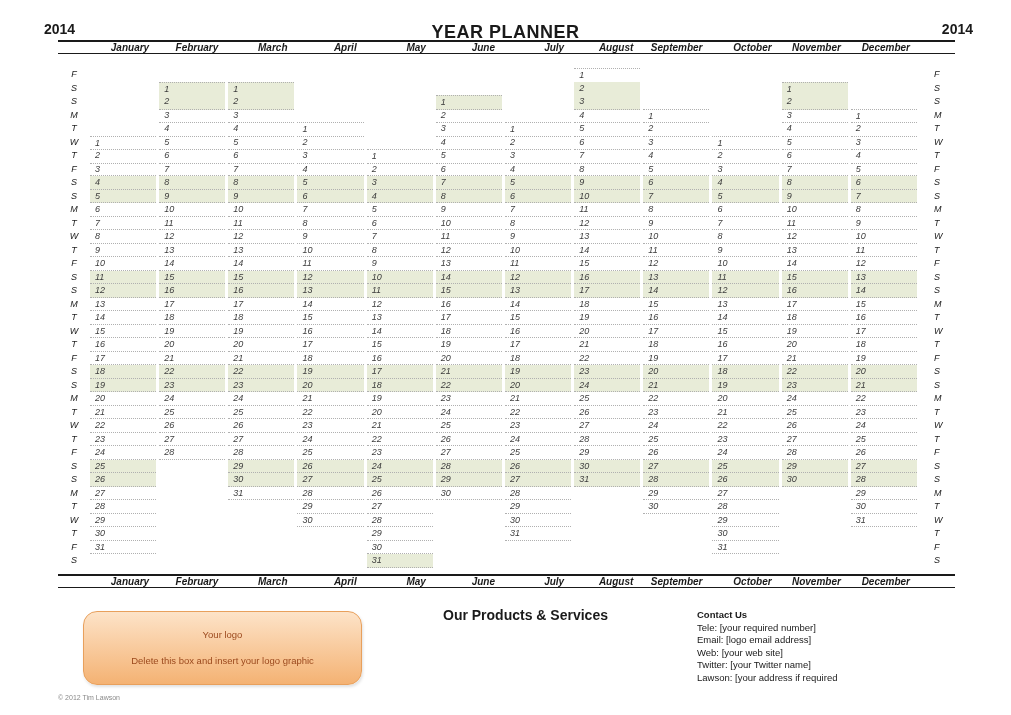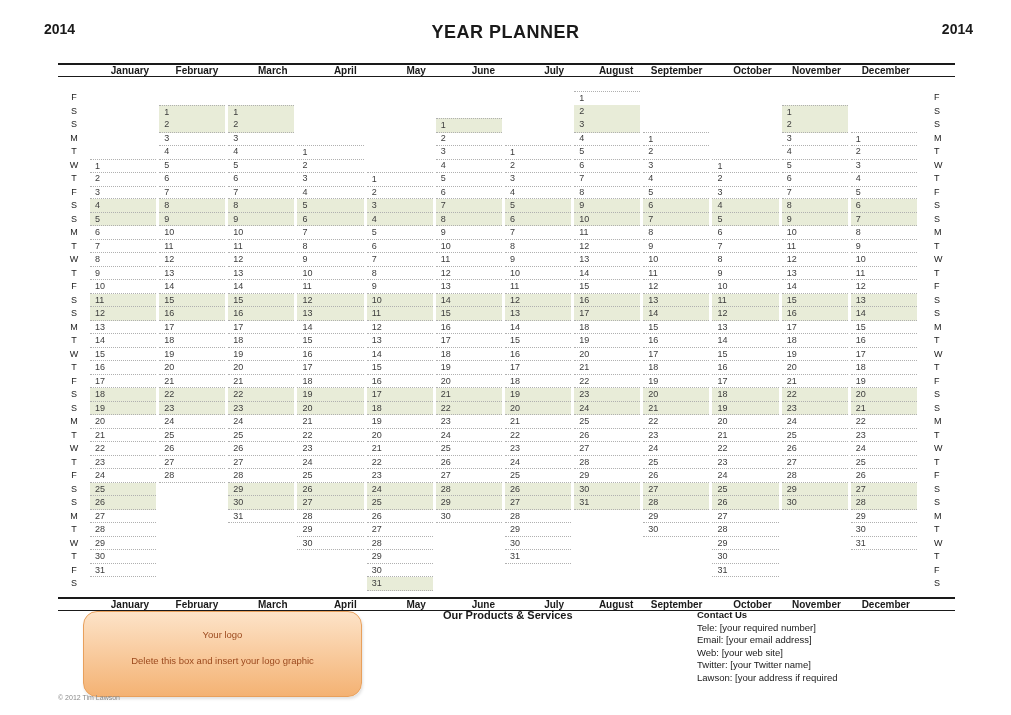--- a/index.html
+++ b/index.html
@@ -6,48 +6,48 @@
   html,body { width:1011px; height:715px; background:#ffffff;
     font-family:"Liberation Sans", sans-serif; color:#1a1a1a; overflow:hidden; }
   .page { position:relative; width:1011px; height:715px; background:#fff;margin-top:8px; }
 
   
   .year-left  { position:absolute; left:44px;  top:13px; font-size:14px; font-weight:bold; }
   .main-title { position:absolute; left:0; right:0; top:14px; text-align:center; font-size:18px; font-weight:bold; letter-spacing:.5px; }
   .year-right { position:absolute; right:38px; top:13px; font-size:14px; font-weight:bold; }
 
   
-  .planner { position:absolute; left:58px; top:55px; width:897px; }
+  .planner { position:absolute; left:58px; top:32px; width:897px;font-style:italic; }
   .band { display:grid; grid-template-columns:32px repeat(12,1fr) 35px;
     border-top:2px solid var(--band-line); border-bottom:1px solid var(--band-line);
     height:14px; align-items:center; }
   .band .month-label { text-align:right; padding-right:10px; font-size:10px; font-weight:bold; white-space:nowrap; }
   .band-bottom { margin-top:5px; }
 
   .gridwrap { margin-top:14px; margin-bottom:6px; }
   .planner-row { display:grid; grid-template-columns:32px repeat(12,1fr) 35px; height:13.5px; }
   .day-letter { font-size:9px; line-height:13.5px; text-align:center; color:#222; }
   .day-letter.right { text-align:left; padding-left:14px; }
   .month-cell { position:relative; }
   .datecell { height:100%; margin-right:3px; font-size:9px; line-height:12.5px;
     padding-left:5px; color:#3c3c3c; }
   .datecell.has-date { border-bottom:1px dotted var(--grid-line); }
   .datecell.first    { border-top:1px dotted var(--grid-line); }
   .datecell.weekend  { background:var(--weekend-bg); }
 
   
-  .logo-box { position:absolute; left:83px; top:603px; width:279px; height:86px;
+  .logo-box { position:absolute; left:83px; top:603px; width:279px; height:74px;
     border-radius:14px; border:1px solid var(--logo-border);
     background:linear-gradient(to bottom, var(--logo-grad-top), var(--logo-grad-bottom));
     box-shadow:1px 2px 3px rgba(0,0,0,0.12);
     text-align:center; color:var(--logo-text); font-size:9.5px; }
   .logo-line1 { margin-top:17px; }
   .logo-line2 { margin-top:15px; }
 
-  .products-block { position:absolute; left:443px; top:601px; font-size:11px; line-height:12.6px; }
+  .products-block { position:absolute; left:443px; top:601px; font-size:14px; line-height:12.6px; }
   .contact-block  { position:absolute; left:697px; top:601px; font-size:9.5px; line-height:12.6px; }
   .block-title { font-weight:bold; }
   .copyright { position:absolute; left:58px; top:686px; font-size:7px; color:#8a8a8a; }
 </style>
 </head>
 <body>
 
 <div class="page">
 
   <div class="year-left">2014</div>
@@ -1577,21 +1577,21 @@
   </div>
 
   <div class="products-block">
     <div class="block-title">Our Products &amp; Services</div>
   </div>
 
   <div class="contact-block">
     <div class="block-title">Contact Us</div>
     <div id="contact-list">
         <div>Tele: [your required number]</div>
-        <div>Email: [your email address]</div>
+        <div>Email: [logo email address]</div>
         <div>Web: [your web site]</div>
         <div>Twitter: [your Twitter name]</div>
         <div>Lawson: [your address if required</div>
       </div>
   </div>
 
   <div class="copyright">© 2012 Tim Lawson</div>
 </div>
 
 </body></html>

